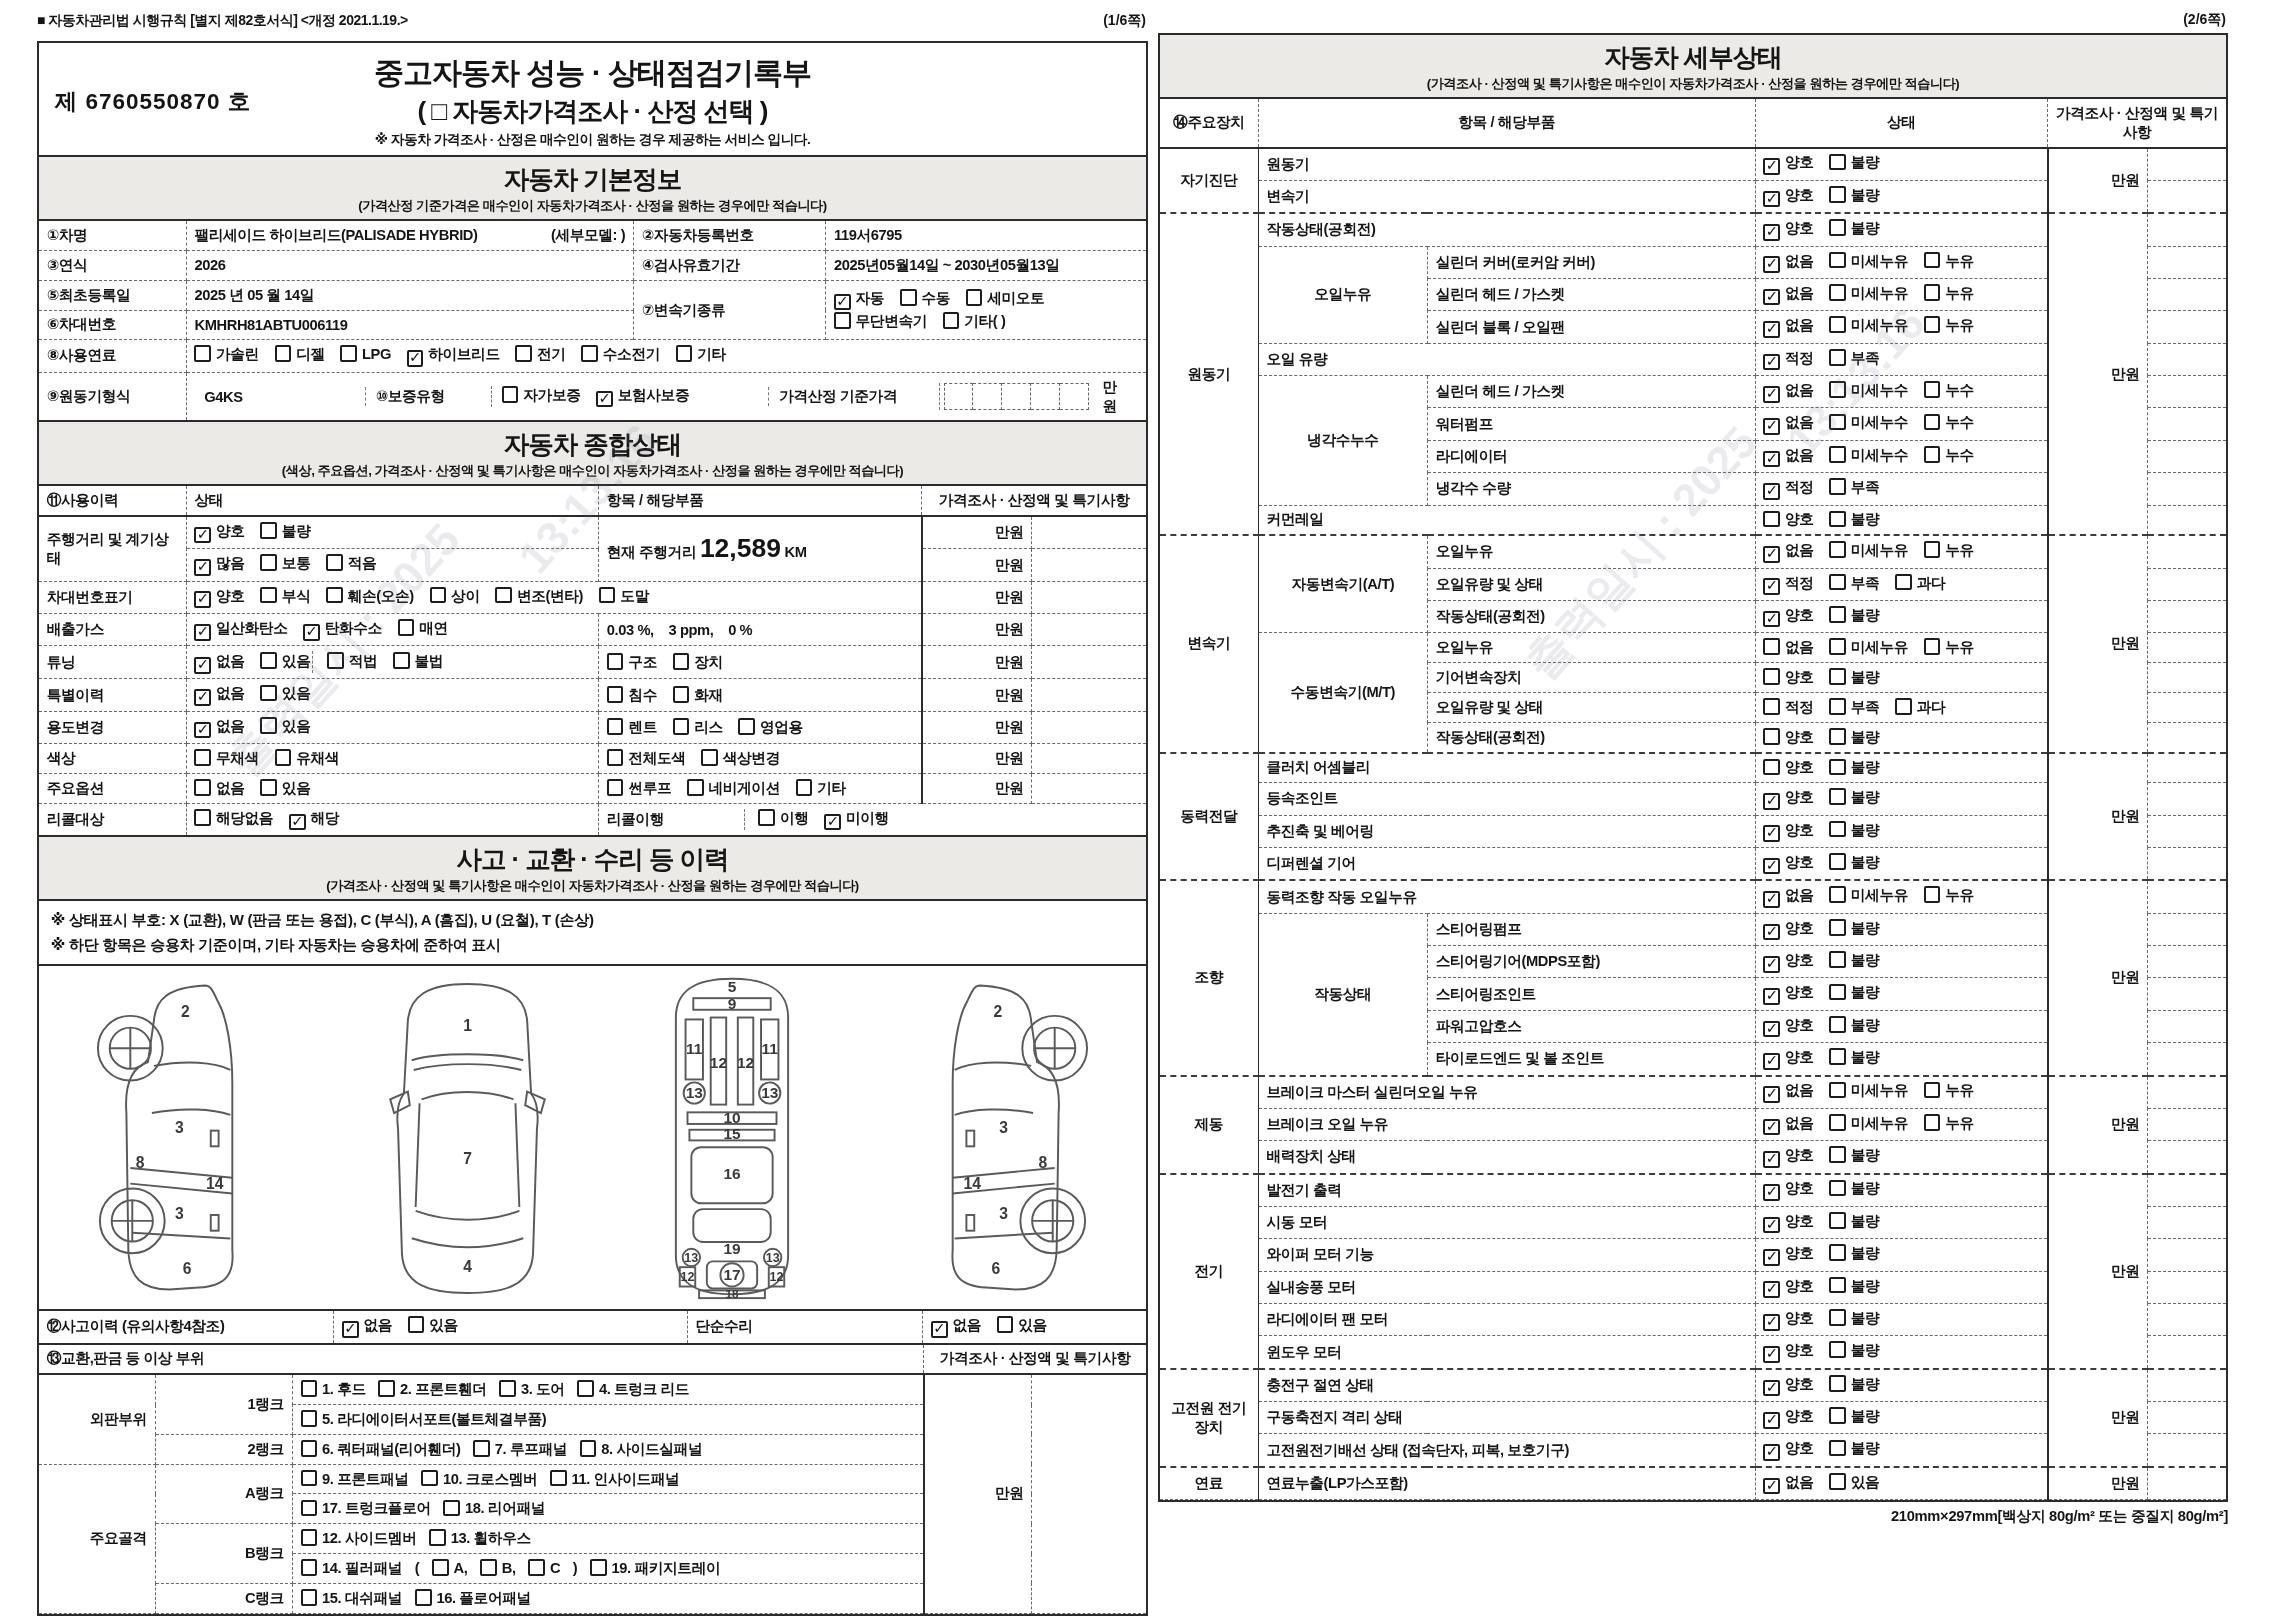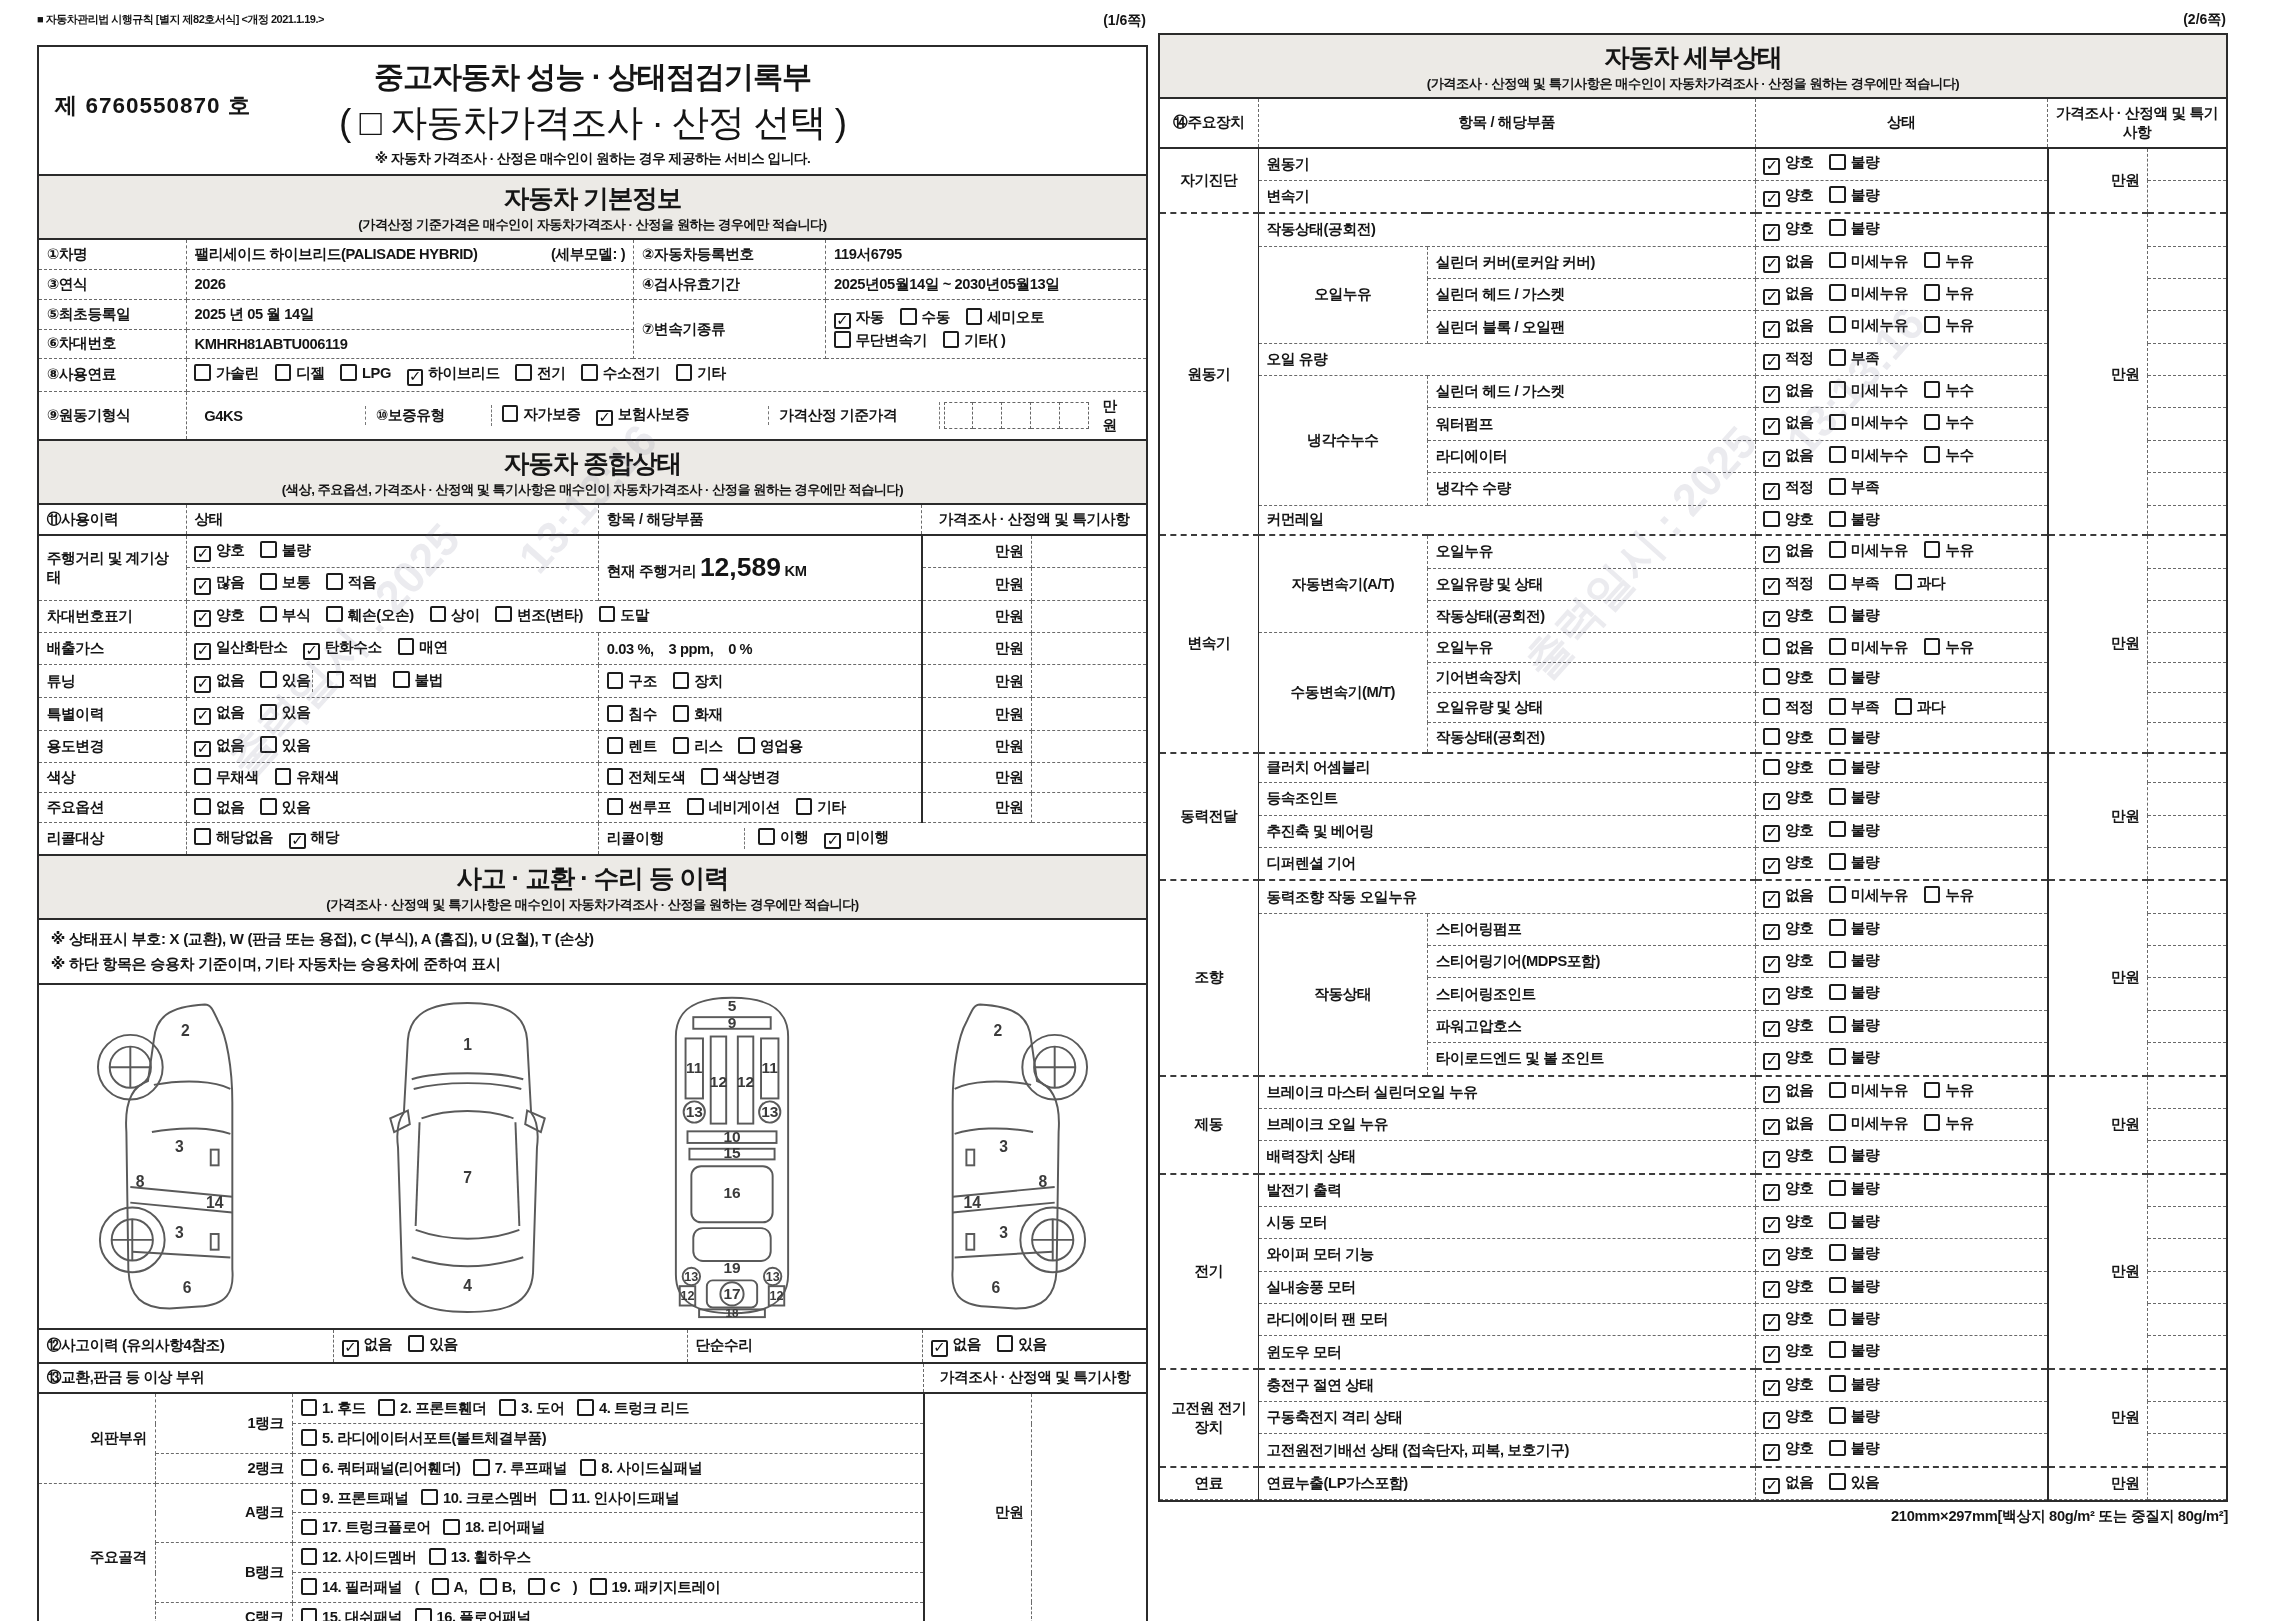--- a/index.html
+++ b/index.html
@@ -1,31 +1,31 @@
 <!DOCTYPE html>
 <html><head>
 <meta charset="utf-8">
 <style>
   *{box-sizing:border-box;margin:0;padding:0}
   html,body{background:#fff}
   body{width:2293px;height:1621px;position:relative;font-family:"Liberation Sans","DejaVu Sans",sans-serif;color:#151515;overflow:hidden}
   .sheet{position:absolute}
   #sheet1{left:37px;top:11.8px;width:1111px}
   #sheet2{left:1158px;top:33px;width:1070px}
-  .topnote{font-size:11px;font-weight:bold;margin-bottom:18px;letter-spacing:-0.5px}
+  .topnote{font-size:14px;font-weight:bold;margin-bottom:11px;letter-spacing:-0.5px}
   .corner{position:absolute;top:0;right:2px;font-size:14px;font-weight:bold}
   #sheet2 .corner{top:-21.6px}
   .box{border:2.9px solid #2b2b2b;background:#fff}
   .box > *{border-bottom:2.5px solid #2b2b2b}
   .box > *:last-child{border-bottom:none}
   
   .titlebox{position:relative;text-align:center;padding:9.8px 0 5.9px}
   .docno{position:absolute;left:15.7px;top:43px;font-size:22.5px;font-weight:bold;letter-spacing:1px}
   .title1{font-size:30px;font-weight:bold;letter-spacing:-1px}
-  .title2{font-size:37px;font-weight:normal;letter-spacing:-1px}
+  .title2{font-size:26px;font-weight:bold;letter-spacing:-1px}
   .titlenote{font-size:13.7px;font-weight:bold;margin-top:2.9px;letter-spacing:-0.5px}
   
   .band{background:#eceae6;text-align:center;padding:4.9px 0 3.9px}
   .band .h{font-size:25.5px;font-weight:bold;letter-spacing:-1px}
   .band .sub{font-size:13.2px;font-weight:bold;letter-spacing:-0.5px}
   
   table.formtbl{width:100%;border-collapse:collapse;table-layout:fixed}
   .formtbl td,.formtbl th{border:1px dashed #6a6a6a;font-size:14.7px;font-weight:bold;padding:4.9px 7.8px;vertical-align:middle;letter-spacing:-0.4px;overflow:hidden}
   .formtbl th{text-align:center;border-bottom:2px solid #2b2b2b}
   .formtbl .thL{text-align:left}

